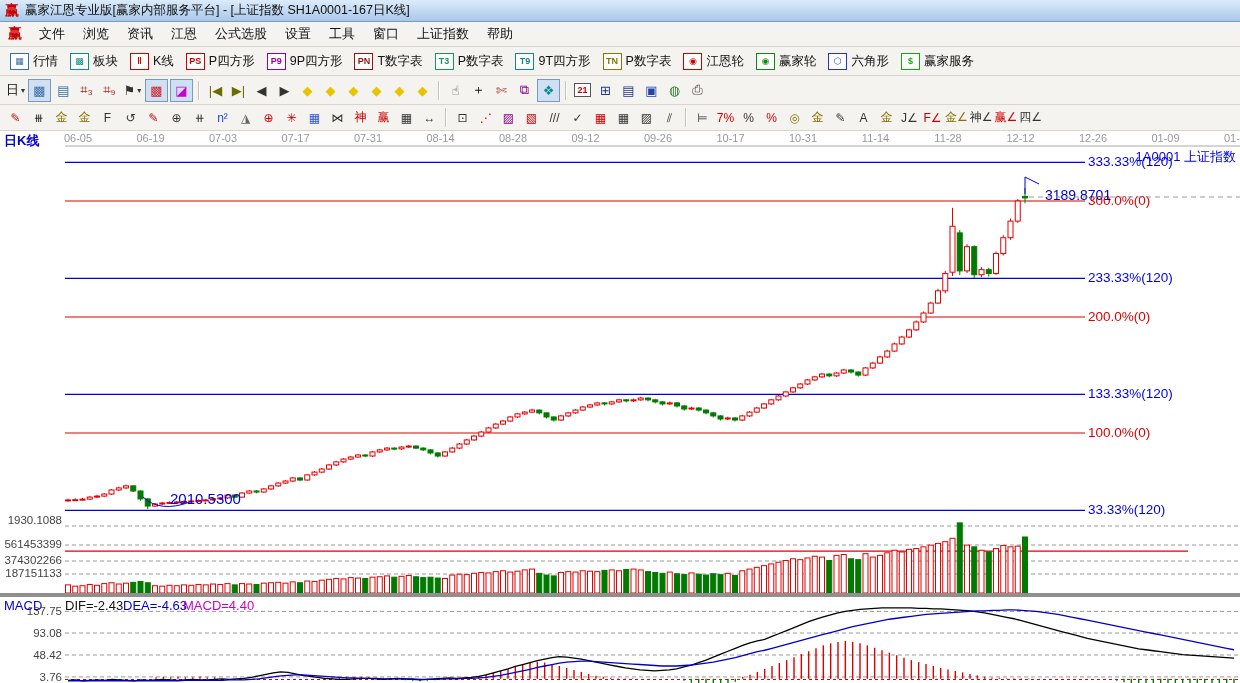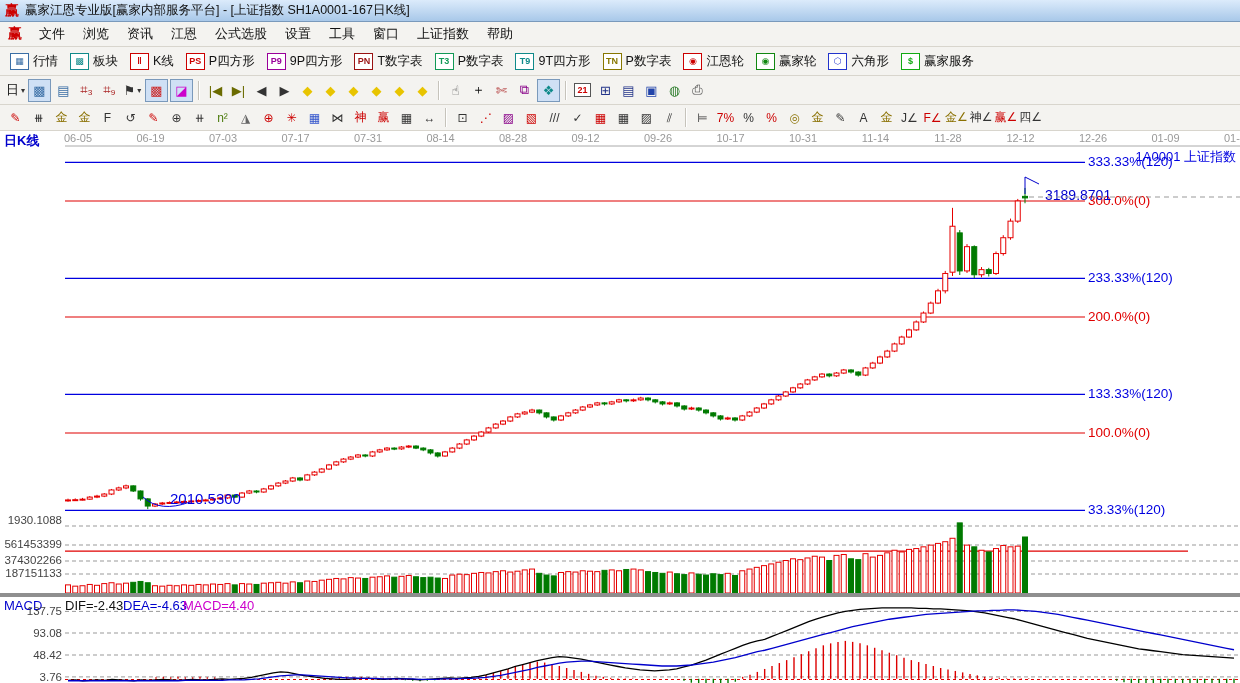--- a/index.html
+++ b/index.html
@@ -227,21 +227,21 @@
     <span class="glyph-btn" style="font-size:12px">
       <span class="g" style="color: rgb(204, 0, 0);">✎</span>
     </span>
     <span class="glyph-btn" style="font-size:12px">
       <span class="g" style="color: rgb(51, 51, 51);">⊕</span>
     </span>
     <span class="glyph-btn" style="font-size:12px">
       <span class="g" style="color: rgb(51, 51, 51);">⧺</span>
     </span>
     <span class="glyph-btn" style="font-size:12px">
-      <span class="g" style="color: #4d7c0f;">n²</span>
+      <span class="g" style="color: #1d4ed8;">n²</span>
     </span>
     <span class="glyph-btn" style="font-size:12px">
       <span class="g" style="color: rgb(102, 102, 102);">◮</span>
     </span>
     <span class="glyph-btn" style="font-size:12px">
       <span class="g" style="color: rgb(204, 0, 0);">⊕</span>
     </span>
     <span class="glyph-btn" style="font-size:12px">
       <span class="g" style="color: rgb(204, 0, 0);">✳</span>
     </span>

